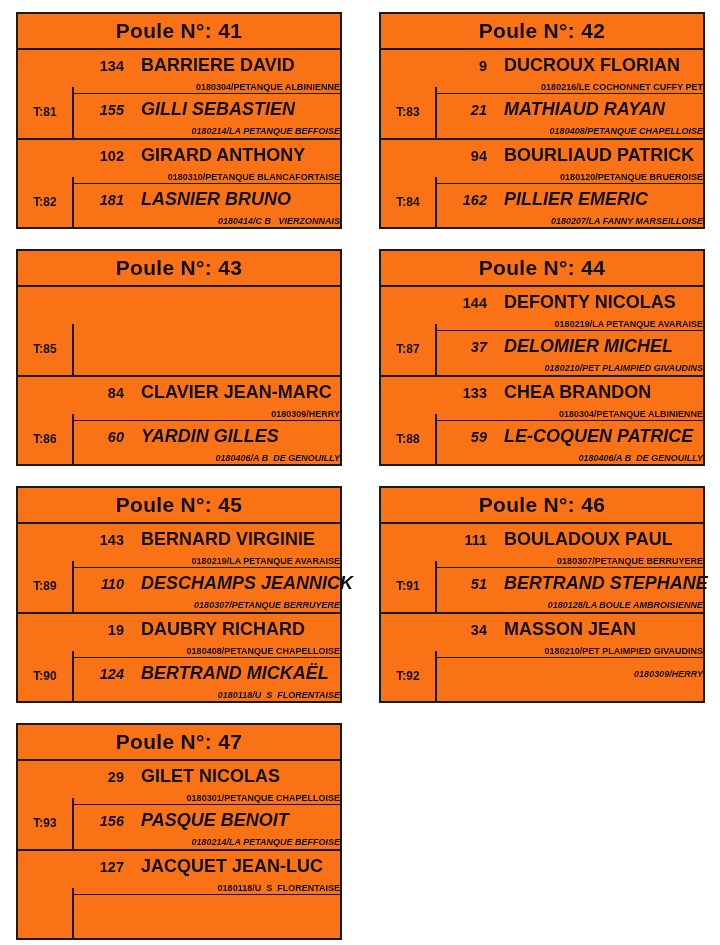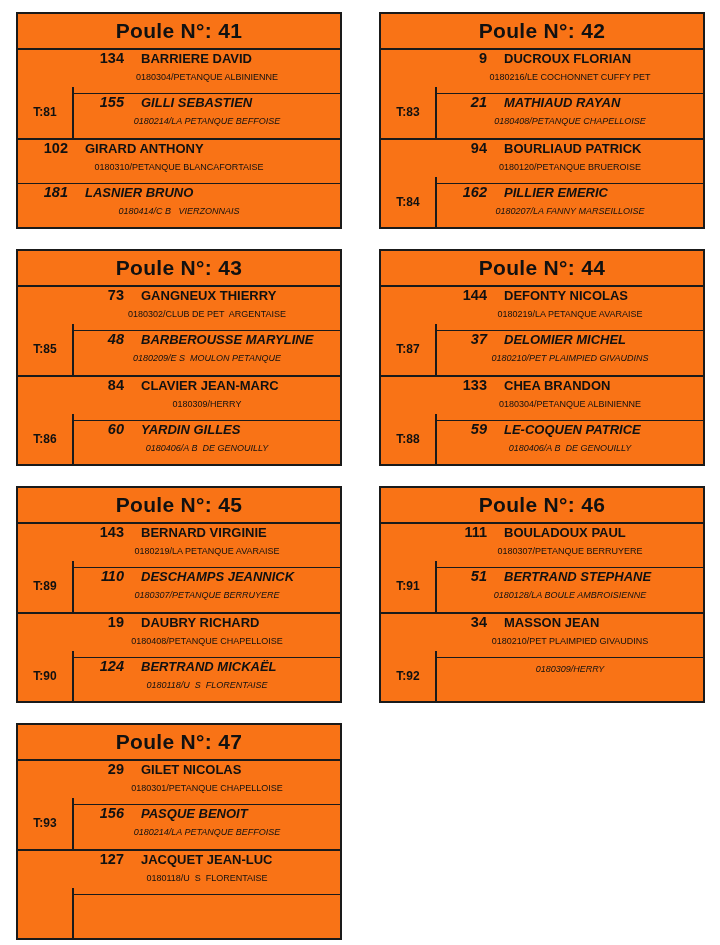--- a/index.html
+++ b/index.html
@@ -61,46 +61,47 @@
     margin-top: 37px;
   }
   .players {
     flex: 1;
     display: flex;
     flex-direction: column;
     min-width: 0;
   }
   .player {
     flex: 1;
+    padding-top: 5px;
     min-height: 0;
   }
   .player + .player { border-top: 1.5px solid #1a1a1a; }
   .players .player:nth-child(2) { font-style: italic; }
   .player-line {
     display: flex;
     align-items: baseline;
     padding-left: 6px;
   }
   .player-num {
     flex: 0 0 44px;
     text-align: right;
     font-size: 14.5px;
     font-weight: bold;
   }
   .player-name {
     margin-left: 17px;
-    font-size: 13px;
+    font-size: 18px;
     font-weight: bold;
     white-space: pre;
   }
   .player-club {
     margin-top: 6px;
-    text-align: center;
+    text-align: right;
     font-size: 9px;
-    font-weight: normal;
+    font-weight: bold;
     white-space: pre;
   }
 </style>
 </head>
 <body>
 
 <div class="pools-grid">
     <div class="pool">
       <div class="pool-title">Poule N°: 41</div>
       <div class="pool-body">
@@ -117,20 +118,21 @@
             <div class="player">
               <div class="player-line">
                 <span class="player-num">155</span>
                 <span class="player-name">GILLI SEBASTIEN</span>
               </div>
               <div class="player-club">0180214/LA PETANQUE BEFFOISE</div>
             </div>
           </div>
         </div>
         <div class="match">
+          <div class="terrain-cell">T:82</div>
           <div class="players">
             <div class="player">
               <div class="player-line">
                 <span class="player-num">102</span>
                 <span class="player-name">GIRARD ANTHONY</span>
               </div>
               <div class="player-club">0180310/PETANQUE BLANCAFORTAISE</div>
             </div>
             <div class="player">
               <div class="player-line">
@@ -184,36 +186,20 @@
             </div>
           </div>
         </div>
       </div>
     </div>
     <div class="pool">
       <div class="pool-title">Poule N°: 43</div>
       <div class="pool-body">
         <div class="match">
           <div class="terrain-cell">T:85</div>
-          <div class="players">
-            <div class="player">
-              <div class="player-line">
-                <span class="player-num">73</span>
-                <span class="player-name">GANGNEUX THIERRY</span>
-              </div>
-              <div class="player-club">0180302/CLUB DE PET  ARGENTAISE</div>
-            </div>
-            <div class="player">
-              <div class="player-line">
-                <span class="player-num">48</span>
-                <span class="player-name">BARBEROUSSE MARYLINE</span>
-              </div>
-              <div class="player-club">0180209/E S  MOULON PETANQUE</div>
-            </div>
-          </div>
         </div>
         <div class="match">
           <div class="terrain-cell">T:86</div>
           <div class="players">
             <div class="player">
               <div class="player-line">
                 <span class="player-num">84</span>
                 <span class="player-name">CLAVIER JEAN-MARC</span>
               </div>
               <div class="player-club">0180309/HERRY</div>

